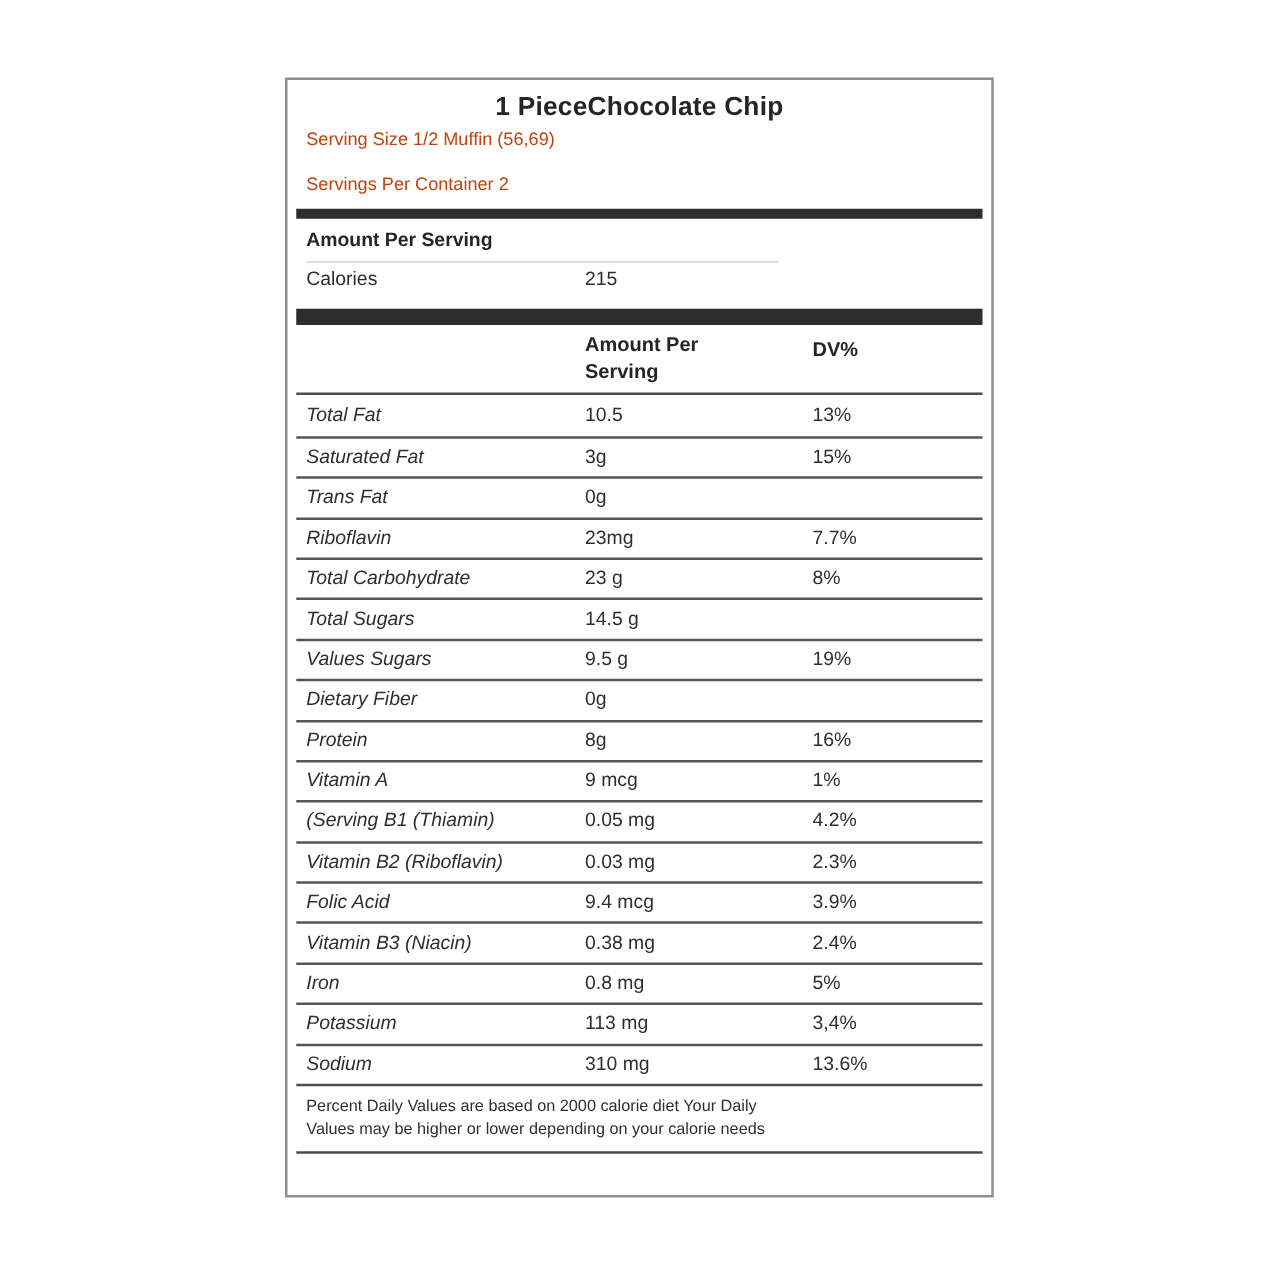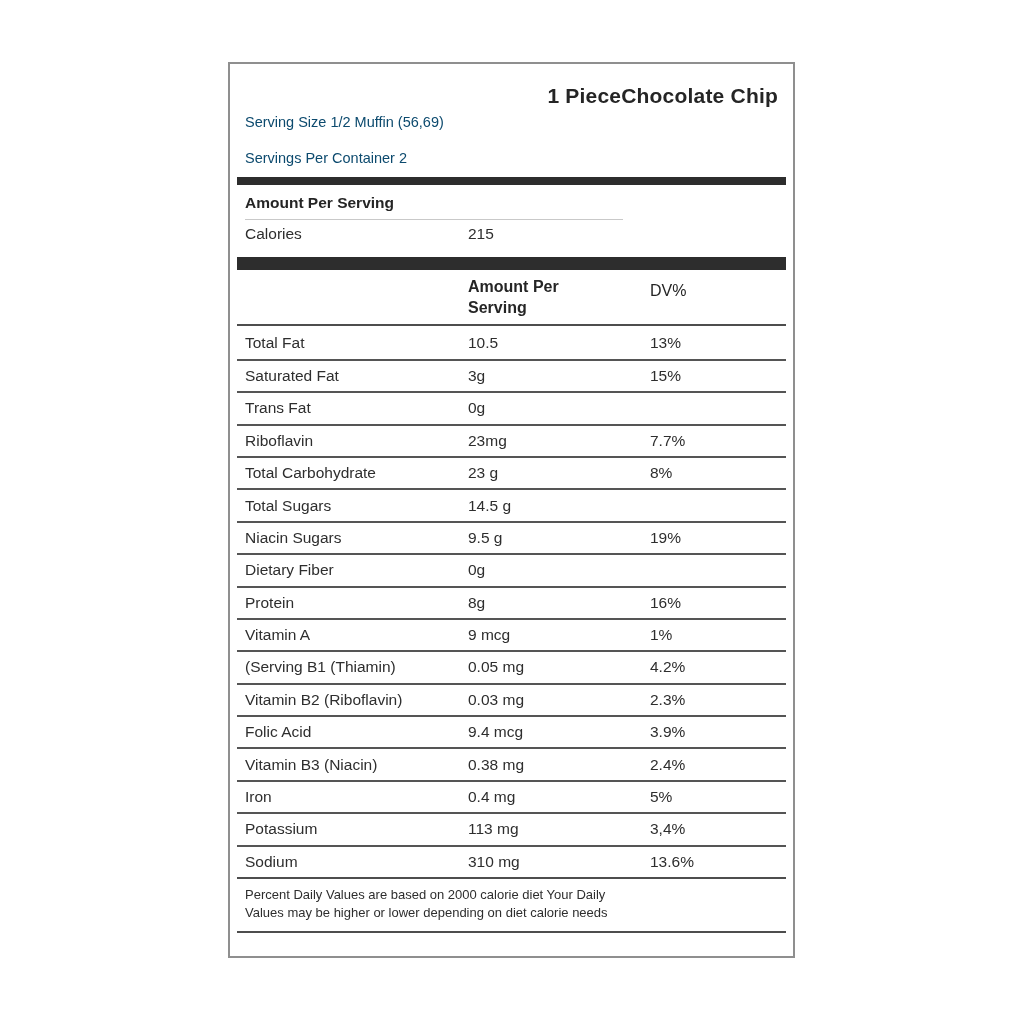--- a/index.html
+++ b/index.html
@@ -15,33 +15,33 @@
     left: 228px; top: 62px;
     width: 567px; height: 896px;
     border: 2px solid #8f8f8f;
     background: #ffffff;
   }
   .inner { padding: 0 15px; }
 
   
   .title-row {
     display: flex;
-    justify-content: flex-end;
+    justify-content: center;
     align-items: baseline;
-    margin-top: 20px;
+    margin-top: 10px;
   }
   .piece-title, .product-name {
     font-size: 21px;
     font-weight: bold;
     letter-spacing: 0.2px;
     color: #252525;
   }
   .serving-line {
     font-size: 14.5px;
-    color: #0c4a6e;
+    color: #c2410c;
     margin-top: 6px;
     line-height: 1.2;
   }
   .serving-line.second { margin-top: 19px; }
 
   
   .bar {
     background: #2d2d2d;
     margin-left: -8px;
     margin-right: -8px;
@@ -85,34 +85,34 @@
     grid-column: 2;
     font-size: 16px;
     font-weight: bold;
     color: #252525;
     line-height: 1.3;
     max-width: 118px;
   }
   .thead-dv {
     grid-column: 3;
     font-size: 16px;
-    font-weight: normal;
+    font-weight: bold;
     color: #252525;
     padding-top: 5px;
   }
   .trow {
     display: grid;
     grid-template-columns: 231px 182px 1fr;
     align-items: center;
     height: 32.4px;
     font-size: 15.5px;
     color: #2e2e2e;
   }
   .trow + .trow { border-top: 2px solid #555555; }
-  .c-name { padding-left: 8px; }
+  .c-name { padding-left: 8px; font-style: italic; }
 
   
   .footer-section {
     margin-left: -8px;
     margin-right: -8px;
     border-top: 2px solid #4d4d4d;
     border-bottom: 2px solid #4d4d4d;
     padding: 7px 8px 9px 8px;
   }
   .footer-line {
@@ -184,21 +184,21 @@
     <div class="c-dv">8%</div>
   </div>
 
   <div class="trow">
     <div class="c-name">Total Sugars</div>
     <div class="c-amt">14.5 g</div>
     <div class="c-dv"></div>
   </div>
 
   <div class="trow">
-    <div class="c-name">Niacin Sugars</div>
+    <div class="c-name">Values Sugars</div>
     <div class="c-amt">9.5 g</div>
     <div class="c-dv">19%</div>
   </div>
 
   <div class="trow">
     <div class="c-name">Dietary Fiber</div>
     <div class="c-amt">0g</div>
     <div class="c-dv"></div>
   </div>
 
@@ -234,37 +234,37 @@
 
   <div class="trow">
     <div class="c-name">Vitamin B3 (Niacin)</div>
     <div class="c-amt">0.38 mg</div>
     <div class="c-dv">2.4%</div>
   </div>
 
 
   <div class="trow">
     <div class="c-name">Iron</div>
-    <div class="c-amt">0.4 mg</div>
+    <div class="c-amt">0.8 mg</div>
     <div class="c-dv">5%</div>
   </div>
 
   <div class="trow">
     <div class="c-name">Potassium</div>
     <div class="c-amt">113 mg</div>
     <div class="c-dv">3,4%</div>
   </div>
 
   <div class="trow">
     <div class="c-name">Sodium</div>
     <div class="c-amt">310 mg</div>
     <div class="c-dv">13.6%</div>
   </div>
 </div>
     </div>
 
     <div class="footer-section">
       <div class="footer-line">Percent Daily Values are based on 2000 calorie diet Your Daily</div>
-      <div class="footer-line">Values may be higher or lower depending on diet calorie needs</div>
+      <div class="footer-line">Values may be higher or lower depending on your calorie needs</div>
     </div>
 
   </div>
 </div>
 
 </body></html>

